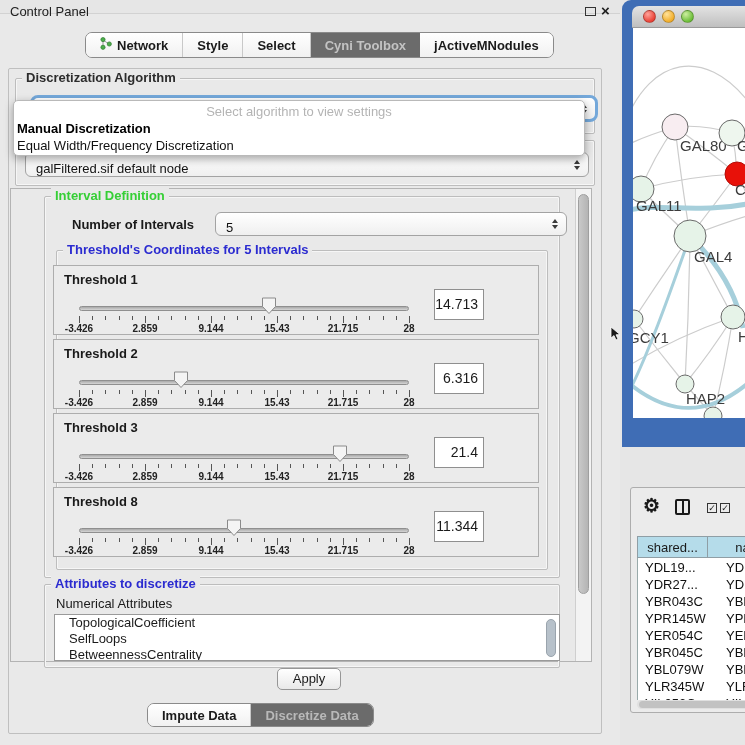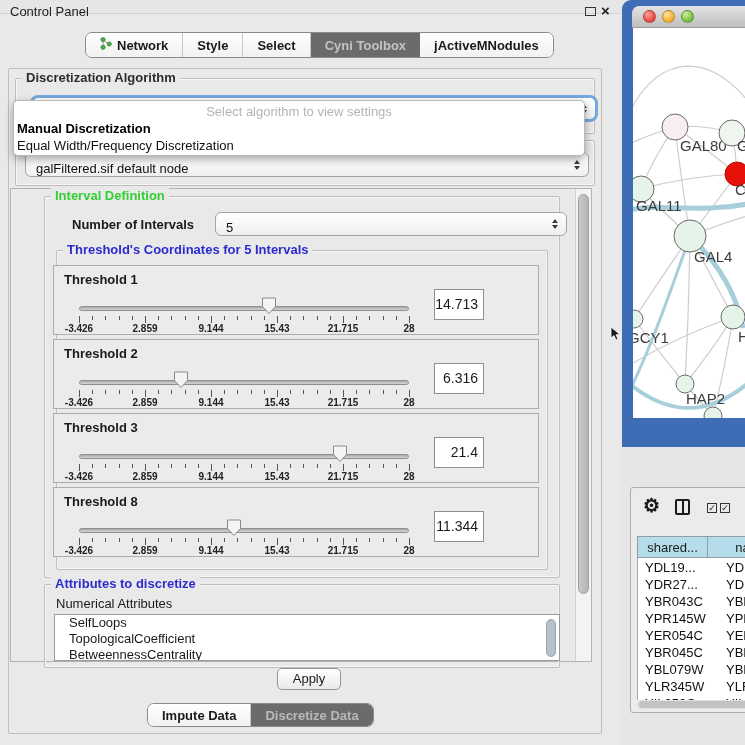--- a/index.html
+++ b/index.html
@@ -340,22 +340,22 @@
           <div class="thr-value">11.344</div>
         </div>
       </div>
 
     <div class="grp" style="left:44px;top:584px;width:516px;height:84px;">
       <span class="grp-label blue">Attributes to discretize</span>
     </div>
     <div style="position:absolute;left:56px;top:596px;font-weight:400;">Numerical Attributes</div>
     <div class="attr-list" style="left:54px;top:614px;width:506px;height:47px;" id="attrlist">
 
-    <div class="attr-item">SelfLoops</div>
-        <div class="attr-item">TopologicalCoefficient</div>
+    <div class="attr-item">TopologicalCoefficient</div>
+        <div class="attr-item">SelfLoops</div>
         <div class="attr-item">BetweennessCentrality</div>
         <div class="attr-vthumb"></div>
       </div>
 
     <div class="apply-btn">Apply</div>
 
     <div class="bottom-tabbar" id="bottomtabbar">
         <div class="btab">Impute Data</div>
         <div class="btab sel">Discretize Data</div>
       </div>

